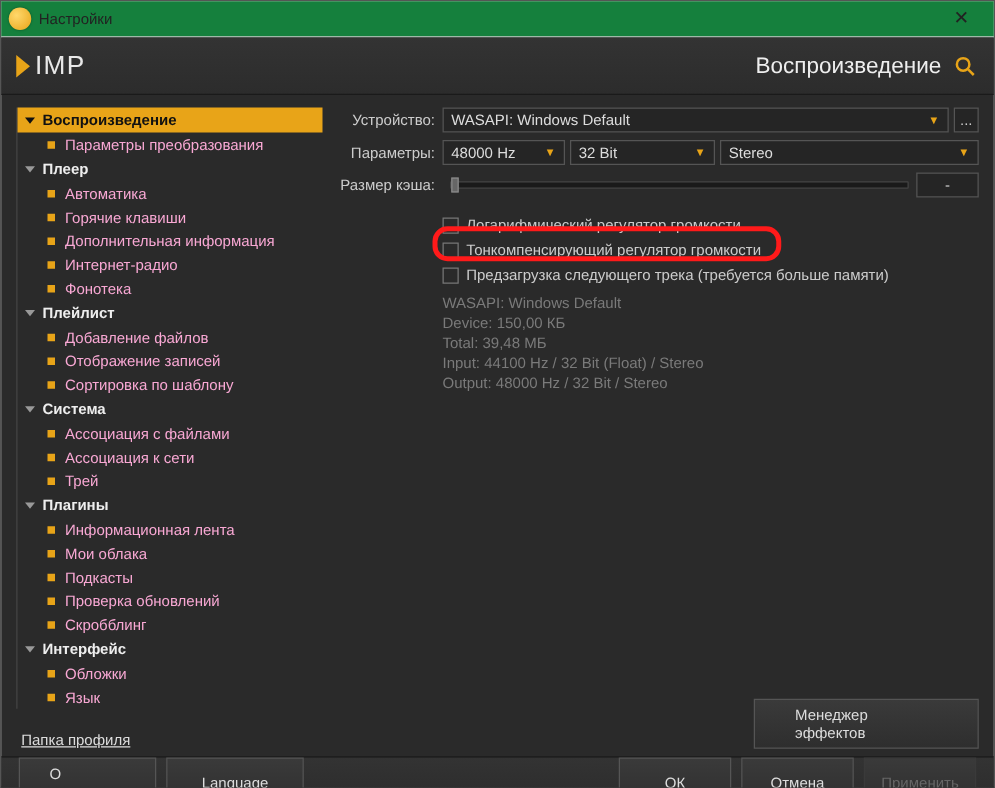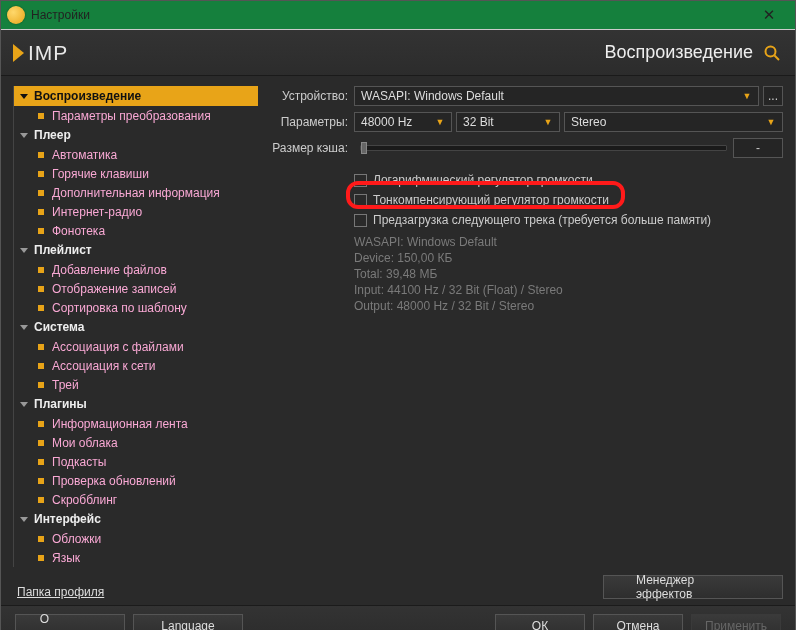--- a/index.html
+++ b/index.html
@@ -38,21 +38,21 @@
 .select .dropbtn { width:14px; text-align:center; color:#e8a418; font-size:9px; margin-left:auto; }
 .smallbtn { width:20px; height:20px; background:#252525; border:1px solid #555; margin-left:4px; display:flex; align-items:center; justify-content:center; color:#ccc; cursor:pointer; }
 .slider { flex:1; height:6px; background:#1a1a1a; border:1px solid #444; border-radius:1px; margin-left:6px; position:relative; }
 .slider .thumb { position:absolute; left:0; top:-4px; width:6px; height:12px; background:#666; border:1px solid #888; }
 .cache { width:50px; height:20px; background:#252525; border:1px solid #555; margin-left:6px; text-align:center; line-height:18px; color:#ccc; }
 .chk-row { margin-left:86px; display:flex; align-items:center; height:20px; }
 .chkbox { width:13px; height:13px; border:1px solid #777; margin-right:6px; cursor:pointer; background:#2a2a2a; }
 .chk-row span { color:#ccc; }
 .highlight { position:absolute; border:4px solid #ff1a1a; border-radius:12px; pointer-events:none; }
 .info { margin-left:86px; margin-top:4px; color:#7a7a7a; line-height:16px; }
-.btn { height:24px; background:linear-gradient(#3a3a3a,#2e2e2e); border:1px solid #555; color:#ddd; padding:0 32px; display:inline-flex; align-items:center; justify-content:center; cursor:pointer; font-size:12px; }
+.btn { height:40px; background:linear-gradient(#3a3a3a,#2e2e2e); border:1px solid #555; color:#ddd; padding:0 32px; display:inline-flex; align-items:center; justify-content:center; cursor:pointer; font-size:12px; }
 .btn.disabled { color:#666; border-color:#3a3a3a; cursor:default; }
 .effm { position:absolute; right:0; bottom:0; }
 .footer { height:40px; background:linear-gradient(#333,#2b2b2b); border-top:1px solid #1b1b1b; display:flex; align-items:center; padding:0 14px; gap:8px; }
 .footer .spacer { flex:1; }
 </style>
 </head>
 <body>
 
 <div class="window">
 
@@ -197,21 +197,21 @@
           </div>
           <div class="smallbtn">...</div>
         </div>
 
         <div class="row">
           <div class="lbl">Параметры:</div>
           <div class="select" style="width:98px">
             <span>48000 Hz</span>
             <span class="dropbtn">▼</span>
           </div>
-          <div class="select" style="width:104px;margin-left:4px">
+          <div class="select" style="width:116px;margin-left:4px">
             <span>32 Bit</span>
             <span class="dropbtn">▼</span>
           </div>
           <div class="select" style="flex:1;margin-left:4px">
             <span>Stereo</span>
             <span class="dropbtn">▼</span>
           </div>
         </div>
 
         <div class="row">

